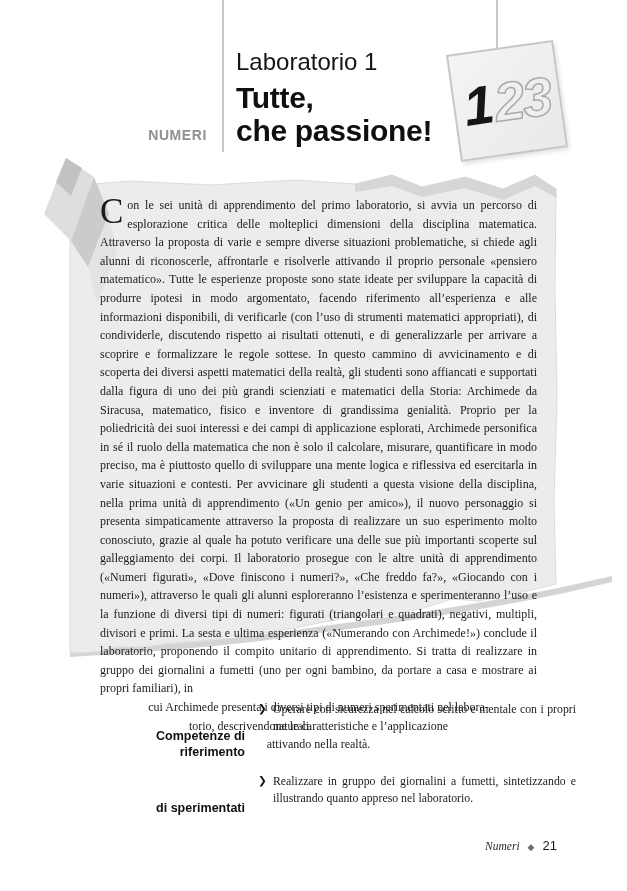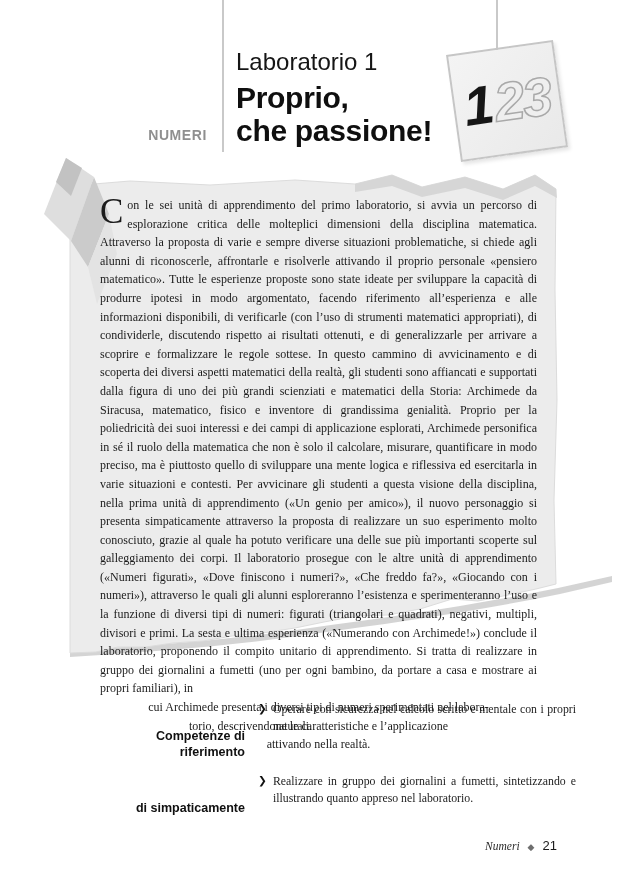--- a/index.html
+++ b/index.html
@@ -91,21 +91,21 @@
     <polygon points="56,182 66,158 82,168 71,196" fill="#c2c2c2"></polygon>
     <polygon points="71,241 94,177 109,214 88,267" fill="#cbcbcb"></polygon>
     <polygon points="88,267 109,214 117,254 97,304" fill="#e3e3e3"></polygon>
   </svg>
 
   <div class="header-divider"></div>
   <div class="section-label">NUMERI</div>
 
   <div class="title-block">
     <div class="kicker">Laboratorio 1</div>
-    <div class="title-line">Proprio,</div>
+    <div class="title-line">Tutte,</div>
     <div class="title-line">che passione!</div>
   </div>
 
   <div class="card-string"></div>
   <div class="number-card">
     <span class="card-digit-solid">1</span>
     <span class="card-digits-outline">23</span>
   </div>
 
   <div class="intro">
@@ -123,21 +123,21 @@
         <div>riferimento</div>
       </div>
       <div class="row-content">
         <span class="bullet">❯</span>
         <div class="row-text">Operare con sicurezza nel calcolo scritto e mentale con i propri naturali.</div>
       </div>
     </div>
 
     <div class="section-row">
       <div class="row-label">
-        <div>di simpaticamente</div>
+        <div>di sperimentati</div>
       </div>
       <div class="row-content">
         <span class="bullet">❯</span>
         <div class="row-text">Realizzare in gruppo dei giornalini a fumetti, sintetizzando e illustrando quanto appreso nel laboratorio.</div>
       </div>
     </div>
 
   </div>
 
   <div class="footer">

